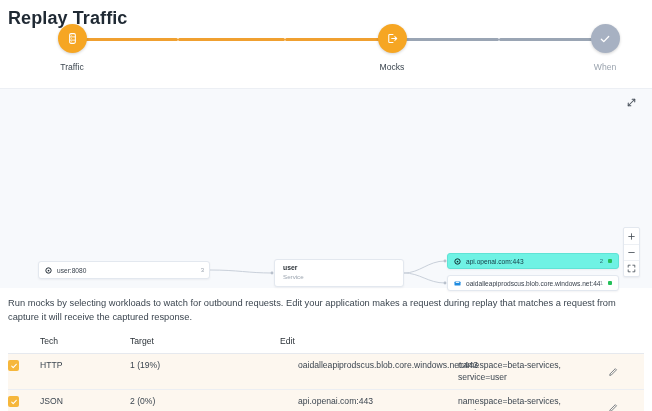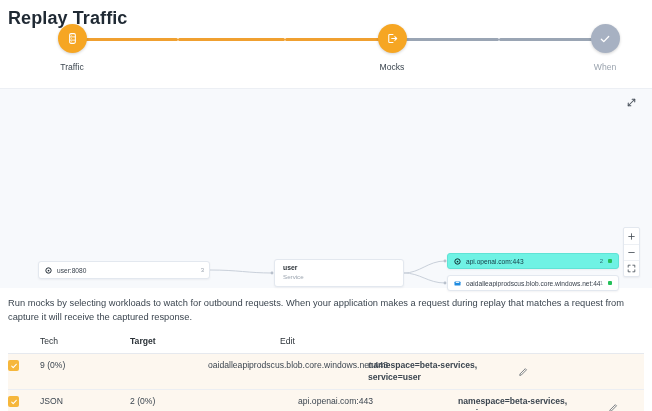--- a/index.html
+++ b/index.html
@@ -105,21 +105,21 @@
   .tbl { position: absolute; left: 8px; top: 332px; width: 636px; }
   .tbl-row { display: flex; align-items: stretch; }
   .tbl-head { border-bottom: 1px solid #e6e9ee; justify-content: flex-end; }
   .tbl-head .c { font-size: 8.6px; color: #2b3238; padding: 4px 0 7px 0; }
   .tbl-body .tbl-row { border-bottom: 1px solid #eceef2; background: #fdf7ef; }
   .tbl-body .c { font-size: 8.6px; color: #3c4650; padding: 6px 0; line-height: 11.5px; }
   .c-check { width: 32px; display: flex; align-items: flex-start; padding-top: 7px; }
   .c-tech { width: 90px; }
   .c-req  { width: 168px; }
   .c-host { width: 160px; padding-right: 8px !important; }
-  .c-target { width: 150px; font-weight: bold; }
+  .c-target { width: 150px; }
   .c-edit { flex: 1; display: flex; align-items: center; }
   .tbl-head .c-edit { align-items: flex-end; padding-bottom: 7px; }
   .sort-arrow { margin-left: 4px; color: #5a636d; font-size: 8px; }
 
   .checkbox {
     width: 11px; height: 11px; border-radius: 2px; background: #f6b73c;
     display: flex; align-items: center; justify-content: center; cursor: pointer;
   }
   .pencil { cursor: pointer; display: flex; align-items: center; }
 </style>
@@ -252,42 +252,43 @@
         <svg width="9" height="9" viewBox="0 0 12 12">
           <polyline points="1.6,4.2 1.6,1.6 4.2,1.6" fill="none" stroke="#444c55" stroke-width="1.1" stroke-linecap="round"></polyline>
           <polyline points="7.8,1.6 10.4,1.6 10.4,4.2" fill="none" stroke="#444c55" stroke-width="1.1" stroke-linecap="round"></polyline>
           <polyline points="10.4,7.8 10.4,10.4 7.8,10.4" fill="none" stroke="#444c55" stroke-width="1.1" stroke-linecap="round"></polyline>
           <polyline points="4.2,10.4 1.6,10.4 1.6,7.8" fill="none" stroke="#444c55" stroke-width="1.1" stroke-linecap="round"></polyline>
         </svg>
       </div>
     </div>
   </div>
 
-  <div class="desc">Run mocks by selecting workloads to watch for outbound requests. When your application makes a request during replay that matches a request from capture it will receive the captured response.</div>
+  <div class="desc">Run mocks by selecting workloads to watch for outbound requests. Edit your application makes a request during replay that matches a request from capture it will receive the captured response.</div>
 
   <div class="tbl">
 
     <div class="tbl-row tbl-head">
       <div class="c c-check"></div>
       <div class="c c-tech">Tech</div>
       <div class="c c-target">Target</div>
       <div class="c c-edit">Edit</div>
     </div>
 
     <div class="tbl-body">
 
       <div class="tbl-row">
         <div class="c c-check">
           <span class="checkbox">
             <svg width="8" height="8" viewBox="0 0 12 12">
               <polyline points="2.6,6.2 4.8,8.4 9.4,3.4" fill="none" stroke="#fff" stroke-width="1.6" stroke-linecap="round" stroke-linejoin="round"></polyline>
             </svg>
           </span>
         </div>
-        <div class="c c-req">9 (0%)</div>
+        <div class="c c-tech">HTTP</div>
+        <div class="c c-req">1 (19%)</div>
         <div class="c c-host">oaidalleapiprodscus.blob.core.windows.net:443</div>
         <div class="c c-target">namespace=beta-services, service=user</div>
         <div class="c c-edit">
           <span class="pencil">
             <svg width="11" height="11" viewBox="0 0 14 14">
               <path d="M2.6 10.1 L9.3 3.4 L10.8 4.9 L4.1 11.6 L2.2 12 Z" fill="none" stroke="#5a636d" stroke-width="1"></path>
             </svg>
           </span>
         </div>
       </div>

